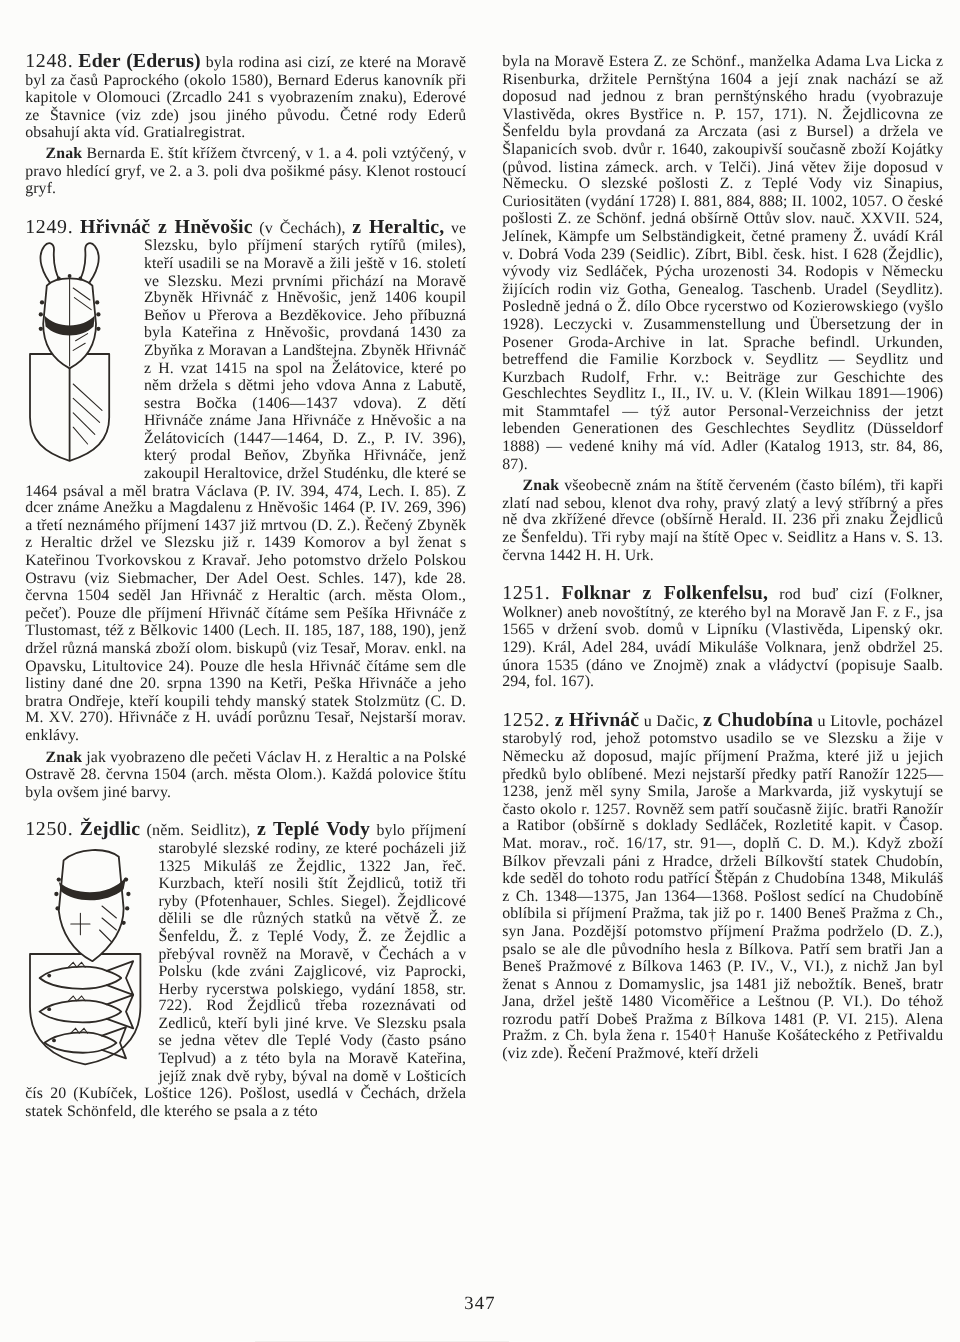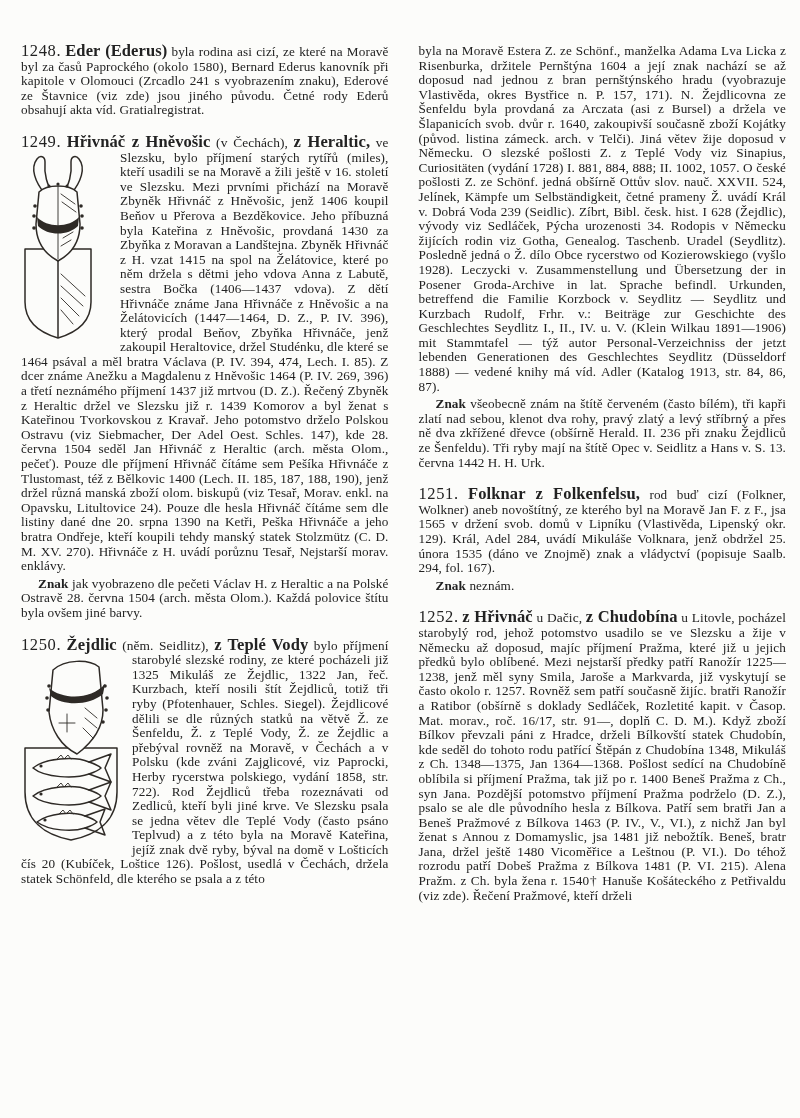--- a/index.html
+++ b/index.html
@@ -57,20 +57,24 @@
 
 <div class="page">
   <div class="cols">
 
     <div class="col">
 
       <p class="entry first">
         <span class="enum">1248.</span>
         <span class="ename">Eder (Ederus)</span>
         <span>byla rodina asi cizí, ze které na Moravě byl za časů Paprockého (okolo 1580), Bernard Ederus kanovník při kapitole v Olomouci (Zrcadlo 241 s vyobrazením znaku), Ederové ze Štavnice (viz zde) jsou jiného původu. Četné rody Ederů obsahují akta víd. Gratialregistrat.</span>
+      </p>
+      <p class="znak">
+        <span class="b">Znak</span>
+        <span>Bernarda E. štít křížem čtvrcený, v 1. a 4. poli vztýčený, v pravo hledící gryf, ve 2. a 3. poli dva pošikmé pásy. Klenot rostoucí gryf.</span>
       </p>
 
       <p class="entry">
         <span class="enum">1249.</span>
         <span class="ename">Hřivnáč z Hněvošic</span>
         <span class="emid">(v Čechách),</span>
         <span class="ename">z Heraltic,</span>
         <span class="coa">
             <svg width="84" height="186" viewBox="0 0 84 186">
           <path class="paperfill" d="M2,95 H68 V148 C68,169 52,179 35,184 C18,179 2,169 2,148 Z"></path>
@@ -146,30 +150,27 @@
       <p class="znak">
         <span class="b">Znak</span>
         <span>všeobecně znám na štítě červeném (často bílém), tři kapři zlatí nad sebou, klenot dva rohy, pravý zlatý a levý stříbrný a přes ně dva zkřížené dřevce (obšírně Herald. II. 236 při znaku Žejdliců ze Šenfeldu). Tři ryby mají na štítě Opec v. Seidlitz a Hans v. S. 13. června 1442 H. H. Urk.</span>
       </p>
 
       <p class="entry">
         <span class="enum">1251.</span>
         <span class="ename">Folknar z Folkenfelsu,</span>
         <span>rod buď cizí (Folkner, Wolkner) aneb novoštítný, ze kterého byl na Moravě Jan F. z F., jsa 1565 v držení svob. domů v Lipníku (Vlastivěda, Lipenský okr. 129). Král, Adel 284, uvádí Mikuláše Volknara, jenž obdržel 25. února 1535 (dáno ve Znojmě) znak a vládyctví (popisuje Saalb. 294, fol. 167).</span>
       </p>
-      <p class="znak">
-        <span class="b">Znak</span>
-        <span>neznám.</span>
-      </p>
 
       <p class="entry">
         <span class="enum">1252.</span>
         <span class="ename">z Hřivnáč</span>
         <span class="emid">u Dačic,</span>
         <span class="ename">z Chudobína</span>
         <span class="emid">u Litovle,</span>
         <span>pocházel starobylý rod, jehož potomstvo usadilo se ve Slezsku a žije v Německu až doposud, majíc příjmení Pražma, které již u jejich předků bylo oblíbené. Mezi nejstarší předky patří Ranožír 1225—1238, jenž měl syny Smila, Jaroše a Markvarda, již vyskytují se často okolo r. 1257. Rovněž sem patří současně žijíc. bratři Ranožír a Ratibor (obšírně s doklady Sedláček, Rozletité kapit. v Časop. Mat. morav., roč. 16/17, str. 91—, doplň C. D. M.). Když zboží Bílkov převzali páni z Hradce, drželi Bílkovští statek Chudobín, kde seděl do tohoto rodu patřící Štěpán z Chudobína 1348, Mikuláš z Ch. 1348—1375, Jan 1364—1368. Pošlost sedící na Chudobíně oblíbila si příjmení Pražma, tak již po r. 1400 Beneš Pražma z Ch., syn Jana. Pozdější potomstvo příjmení Pražma podrželo (D. Z.), psalo se ale dle původního hesla z Bílkova. Patří sem bratři Jan a Beneš Pražmové z Bílkova 1463 (P. IV., V., VI.), z nichž Jan byl ženat s Annou z Domamyslic, jsa 1481 již nebožtík. Beneš, bratr Jana, držel ještě 1480 Vicoměřice a Leštnou (P. VI.). Do téhož rozrodu patří Dobeš Pražma z Bílkova 1481 (P. VI. 215). Alena Pražm. z Ch. byla žena r. 1540† Hanuše Košáteckého z Petřivaldu (viz zde). Řečení Pražmové, kteří drželi</span>
       </p>
 
     </div>
   </div>
 
+  <div class="footer">347</div>
 </div>
 
 </body></html>

